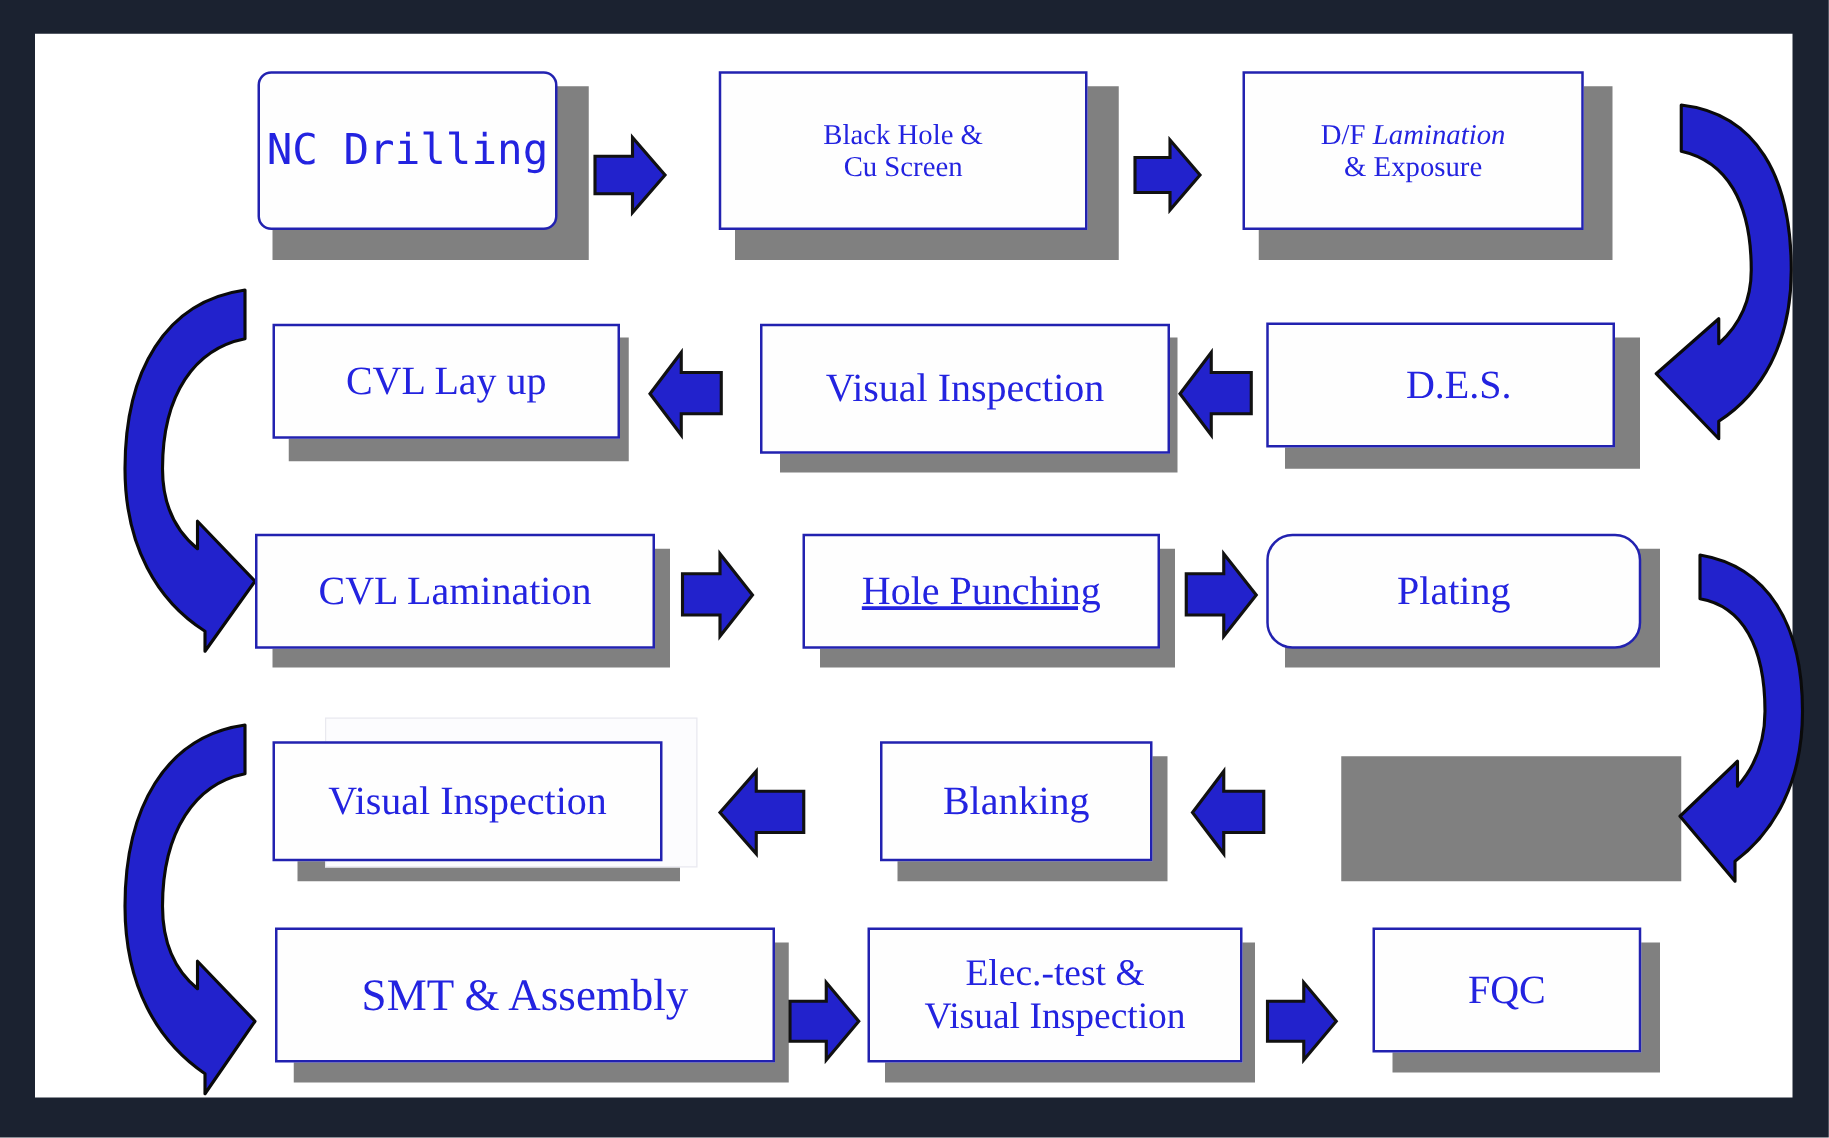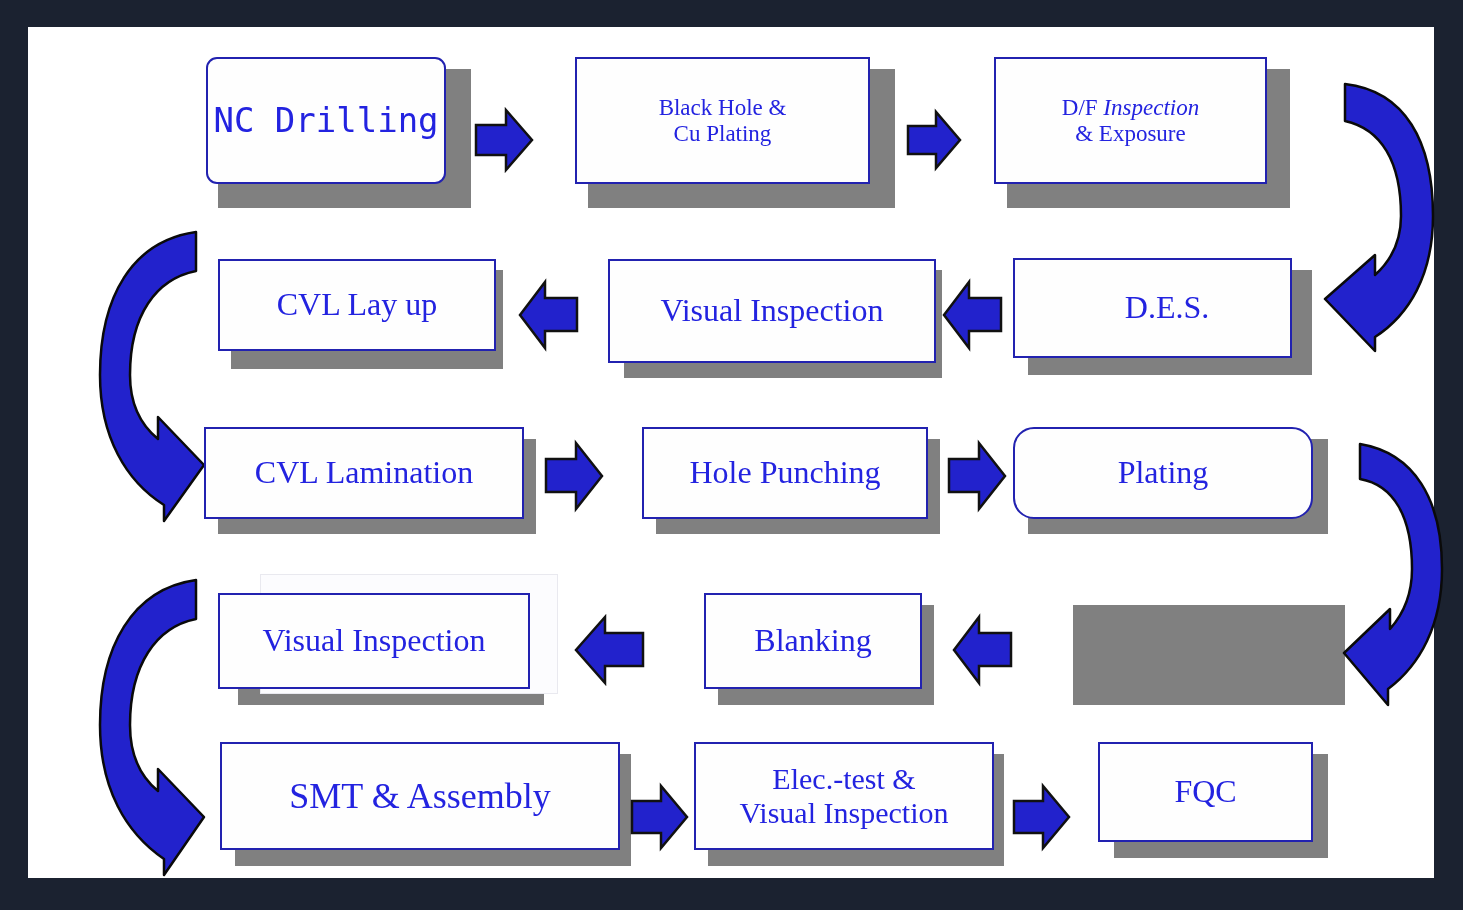--- a/index.html
+++ b/index.html
@@ -63,32 +63,32 @@
   </div>
 
   <div class="arrow" style="left:446px;top:80px;">
     <svg width="60" height="66" viewBox="0 0 60 66">
       <polygon points="2,18 32,18 32,3 58,33 32,63 32,48 2,48" fill="#2222cc" stroke="#111111" stroke-width="2.5" stroke-linejoin="miter"></polygon>
     </svg>
   </div>
 
   <div class="shadow" style="left:560px;top:42px;width:307px;height:139px;"></div>
   <div class="node serif" style="left:547px;top:30px;width:295px;height:127px;font-size:23px;">
-    <span class="lbl"><span>Black Hole &amp;</span><br><span>Cu Plating</span></span>
+    <span class="lbl"><span>Black Hole &amp;</span><br><span>Cu Screen</span></span>
   </div>
 
   <div class="arrow" style="left:878px;top:82px;">
     <svg width="56" height="62" viewBox="0 0 56 62">
       <polygon points="2,17 30,17 30,3 54,31 30,59 30,45 2,45" fill="#2222cc" stroke="#111111" stroke-width="2.5" stroke-linejoin="miter"></polygon>
     </svg>
   </div>
 
   <div class="shadow" style="left:979px;top:42px;width:283px;height:139px;"></div>
   <div class="node serif" style="left:966px;top:30px;width:273px;height:127px;font-size:23px;">
-    <span class="lbl"><span>D/F </span><em>Inspection</em><br><span>&amp; Exposure</span></span>
+    <span class="lbl"><span>D/F </span><em>Lamination</em><br><span>&amp; Exposure</span></span>
   </div>
 
   <div class="uarrow" style="left:1285px;top:52px;">
     <svg width="130" height="275" viewBox="0 0 130 275">
       <path d="M 32,5 C 92,12 120,62 120,137 C 120,196 96,236 62,258
                L 62,272 L 12,220 L 62,176 L 62,196
                C 82,178 88,158 88,137 C 88,82 68,50 32,42 Z" fill="#2222cc" stroke="#0a0a0a" stroke-width="2.5" stroke-linejoin="round"></path>
     </svg>
   </div>
 
@@ -132,21 +132,21 @@
     <span class="lbl">CVL Lamination</span>
   </div>
 
   <div class="arrow" style="left:516px;top:412px;">
     <svg width="62" height="74" viewBox="0 0 62 74">
       <polygon points="2,20 32,20 32,4 58,37 32,70 32,53 2,53" fill="#2222cc" stroke="#111111" stroke-width="2.5" stroke-linejoin="miter"></polygon>
     </svg>
   </div>
 
   <div class="shadow" style="left:628px;top:412px;width:284px;height:95px;"></div>
-  <div class="node serif" style="left:614px;top:400px;width:286px;height:92px;font-size:32px;">
+  <div class="node serif" style="left:614px;top:400px;width:286px;height:92px;font-size:32px;text-decoration:underline;">
     <span class="lbl">Hole Punching</span>
   </div>
 
   <div class="arrow" style="left:919px;top:412px;">
     <svg width="62" height="74" viewBox="0 0 62 74">
       <polygon points="2,20 32,20 32,4 58,37 32,70 32,53 2,53" fill="#2222cc" stroke="#111111" stroke-width="2.5" stroke-linejoin="miter"></polygon>
     </svg>
   </div>
 
   <div class="shadow" style="left:1000px;top:412px;width:300px;height:95px;"></div>

